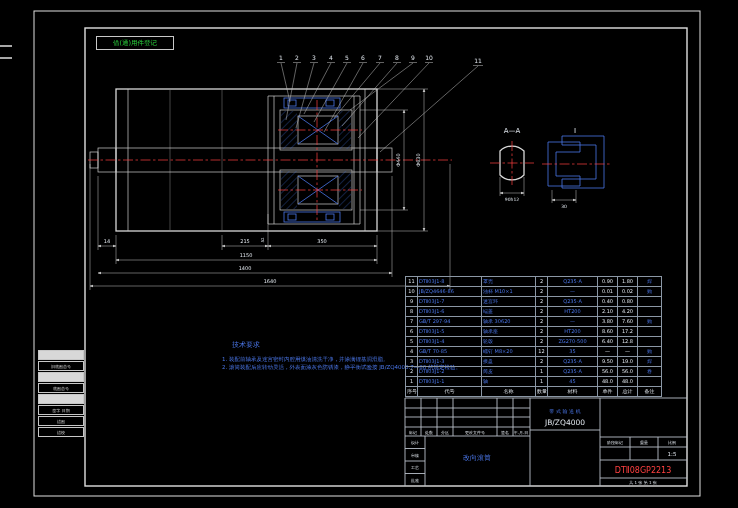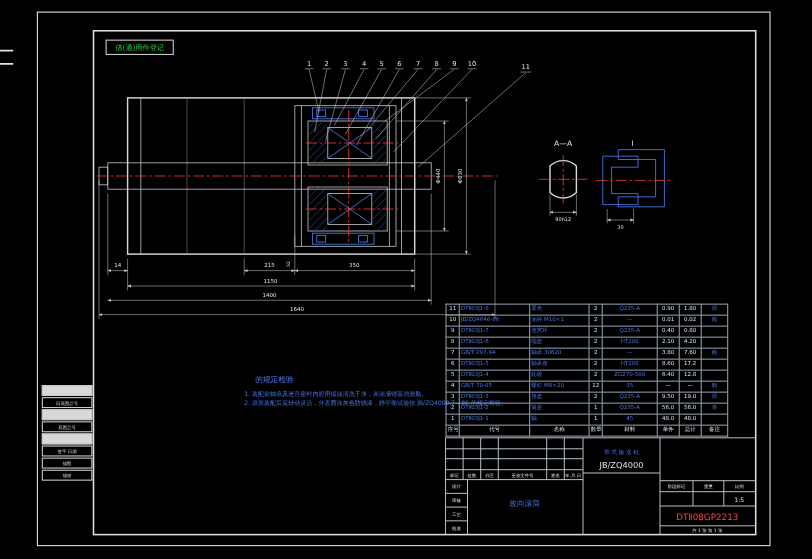--- a/index.html
+++ b/index.html
@@ -12,21 +12,21 @@
   .blue{fill:#4a76e8}.red{fill:#ff4040}
   .ln{stroke:#d8d8d8;stroke-width:1.3;fill:none}
   .ln2{stroke:#cfcfcf;stroke-width:.7;fill:none}
   .ln3{stroke:#8a8a8a;stroke-width:.5;fill:none}
   .dim{stroke:#c4c4c4;stroke-width:.5;fill:none}
   .bl{stroke:#4a76e8;stroke-width:.8;fill:none}
   .rd{stroke:#ff4040;stroke-width:.7;fill:none;stroke-dasharray:10 2.5 2.5 2.5}
   .tb{stroke:#b9c0c9;stroke-width:.9;fill:none}
   .frame{stroke:#e0e0e0;fill:none}
   .ov{position:absolute;box-sizing:border-box;}
-  #corner{left:96px;top:36px;width:62px;height:14px;border:1px solid #c8c8c8;
+  #corner{left:96px;top:36px;width:78px;height:14px;border:1px solid #c8c8c8;
           display:flex;align-items:center;justify-content:center;font-size:6.5px;color:#2ad13c;}
   #notes{left:222px;top:340px;width:256px;color:#4a76e8;}
   #notes .nt{font-size:7px;margin:0 0 5px 10px;}
   #notes .ni{font-size:5.5px;line-height:1.5;}
   #bom{left:405px;top:276px;}
   #bom table{border-collapse:collapse;table-layout:fixed;width:256px;}
   #bom td{border:1px solid #8b97a5;height:9px;font-size:5px;line-height:1;padding:0 1px;
           color:#dfe5ec;overflow:hidden;white-space:nowrap;}
   #bom td.b{color:#4a76e8;}
   #bom td.c{text-align:center;}
@@ -179,21 +179,21 @@
       <text x="643" y="472.5" text-anchor="middle" class="t8 red">DTⅡ08GP2213</text>
       <text x="643" y="484" text-anchor="middle" class="t4">共 1 张  第 1 张</text>
     </g>
   </svg>
 
   <div id="corner" class="ov">
     <span>借(通)用件登记</span>
   </div>
 
   <div id="notes" class="ov">
-    <div class="nt">的规定检验</div>
+    <div class="nt">技术要求</div>
     <div class="ni">1. 装配前轴承及迷宫密封内腔用煤油清洗干净，并涂满锂基润滑脂。</div>
     <div class="ni">2. 滚筒装配后应转动灵活，外表面涂灰色防锈漆，静平衡试验按 JB/ZQ4000.7—86 的规定检验。</div>
   </div>
 
   <div id="bom" class="ov">
     <table>
       <colgroup>
         <col style="width:12px">
           <col style="width:64px">
           <col style="width:54px">

